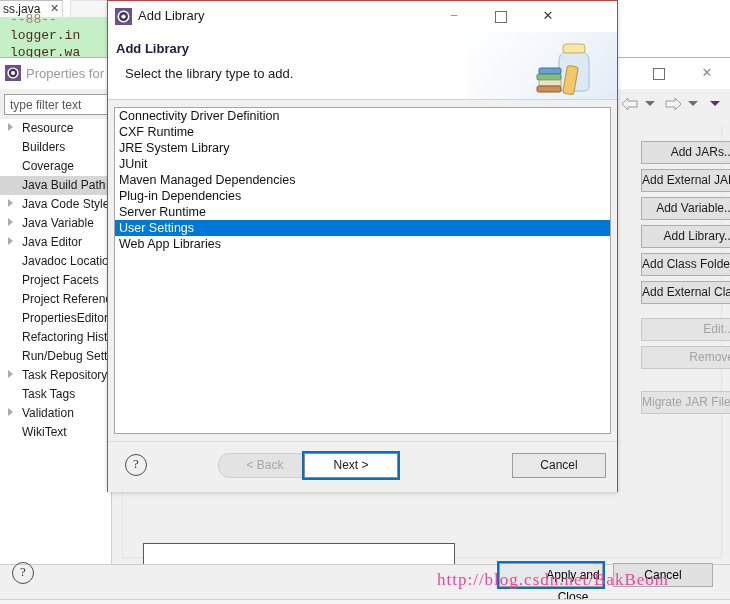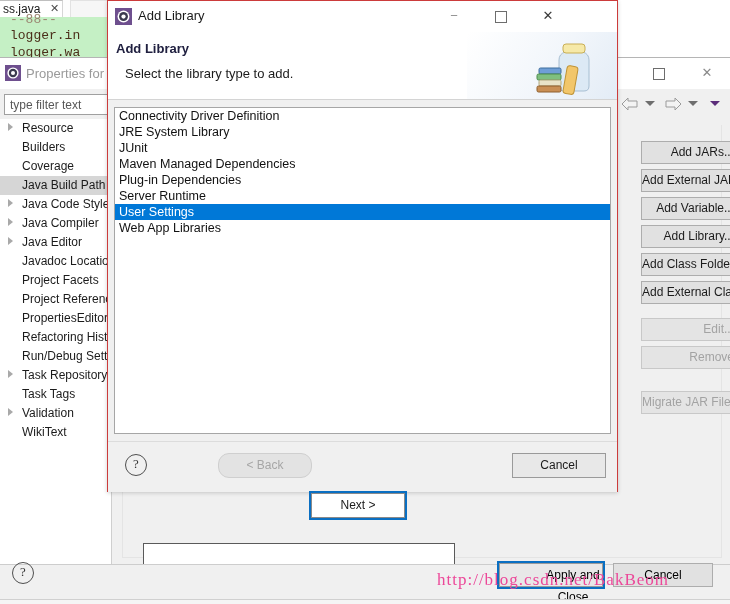--- a/index.html
+++ b/index.html
@@ -112,21 +112,21 @@
   .lrow{height:16px;line-height:16px;padding-left:4px;font-size:12.5px;color:#111;white-space:nowrap;}
   .lrow.sel{background:#0078d7;color:#ffffff;}
   .m-foot{position:absolute;left:0;top:440px;width:509px;height:50px;background:#f0f0f0;
     border-top:1px solid #dcdcdc;}
   .m-help{left:17px;top:12px;}
   .mbtn{position:absolute;top:11px;width:94px;height:25px;background:#e1e1e1;border:1px solid #adadad;
     font-size:12px;text-align:center;line-height:23px;box-sizing:border-box;color:#1b1b1b;}
   .mbtn.dis{color:#a6a6a6;border-color:#cfcfcf;background:#e3e3e3;border-radius:11px;}
   .mbtn.focus{background:#ffffff;border:1px solid #8a8a8a;outline:2px solid #0a6fc2;}
   .b-back{left:110px;}
-  .b-next{left:203px;margin-top:40px;}
+  .b-next{left:196px;}
   .b-finish{left:308px;}
   .b-cancel{left:404px;background:#e8e8e8;border-color:#9a9a9a;}
 </style>
 </head>
 <body>
 
 <div class="root">
 
   <div class="editor-strip">
     <div class="tab-row">
@@ -176,21 +176,21 @@
         <span class="nav-caret purple" style="left:90px;"></span>
       </div>
     </div>
 
     <div class="tree" id="tree-host">
         <div class="tree-item"><span class="tree-arrow"></span><span>Resource</span></div>
         <div class="tree-item"><span>Builders</span></div>
         <div class="tree-item"><span>Coverage</span></div>
         <div class="tree-item sel"><span>Java Build Path</span></div>
         <div class="tree-item"><span class="tree-arrow"></span><span>Java Code Style</span></div>
-        <div class="tree-item"><span class="tree-arrow"></span><span>Java Compiler</span></div>
+        <div class="tree-item"><span class="tree-arrow"></span><span>Java Variable</span></div>
         <div class="tree-item"><span class="tree-arrow"></span><span>Java Editor</span></div>
         <div class="tree-item"><span>Javadoc Location</span></div>
         <div class="tree-item"><span>Project Facets</span></div>
         <div class="tree-item"><span>Project References</span></div>
         <div class="tree-item"><span>PropertiesEditor</span></div>
         <div class="tree-item"><span>Refactoring History</span></div>
         <div class="tree-item"><span>Run/Debug Settings</span></div>
         <div class="tree-item"><span class="tree-arrow"></span><span>Task Repository</span></div>
         <div class="tree-item"><span>Task Tags</span></div>
         <div class="tree-item"><span class="tree-arrow"></span><span>Validation</span></div>
@@ -253,20 +253,21 @@
         <rect x="32" y="26" width="11" height="28" rx="3" fill="#f2c66a" stroke="#bf9336" stroke-width="1" transform="rotate(10 37 40)"></rect>
       </svg>
       <span class="m-h1">Add Library</span>
       <span class="m-h2">Select the library type to add.</span>
     </div>
     <div class="m-headline"></div>
 
     <div class="m-body">
       <div class="listbox" id="lib-host">
           <div class="lrow">Connectivity Driver Definition</div>
+          <div class="lrow">CXF Runtime</div>
           <div class="lrow">JRE System Library</div>
           <div class="lrow">JUnit</div>
           <div class="lrow">Maven Managed Dependencies</div>
           <div class="lrow">Plug-in Dependencies</div>
           <div class="lrow">Server Runtime</div>
           <div class="lrow sel">User Settings</div>
           <div class="lrow">Web App Libraries</div>
         </div>
     </div>
 

